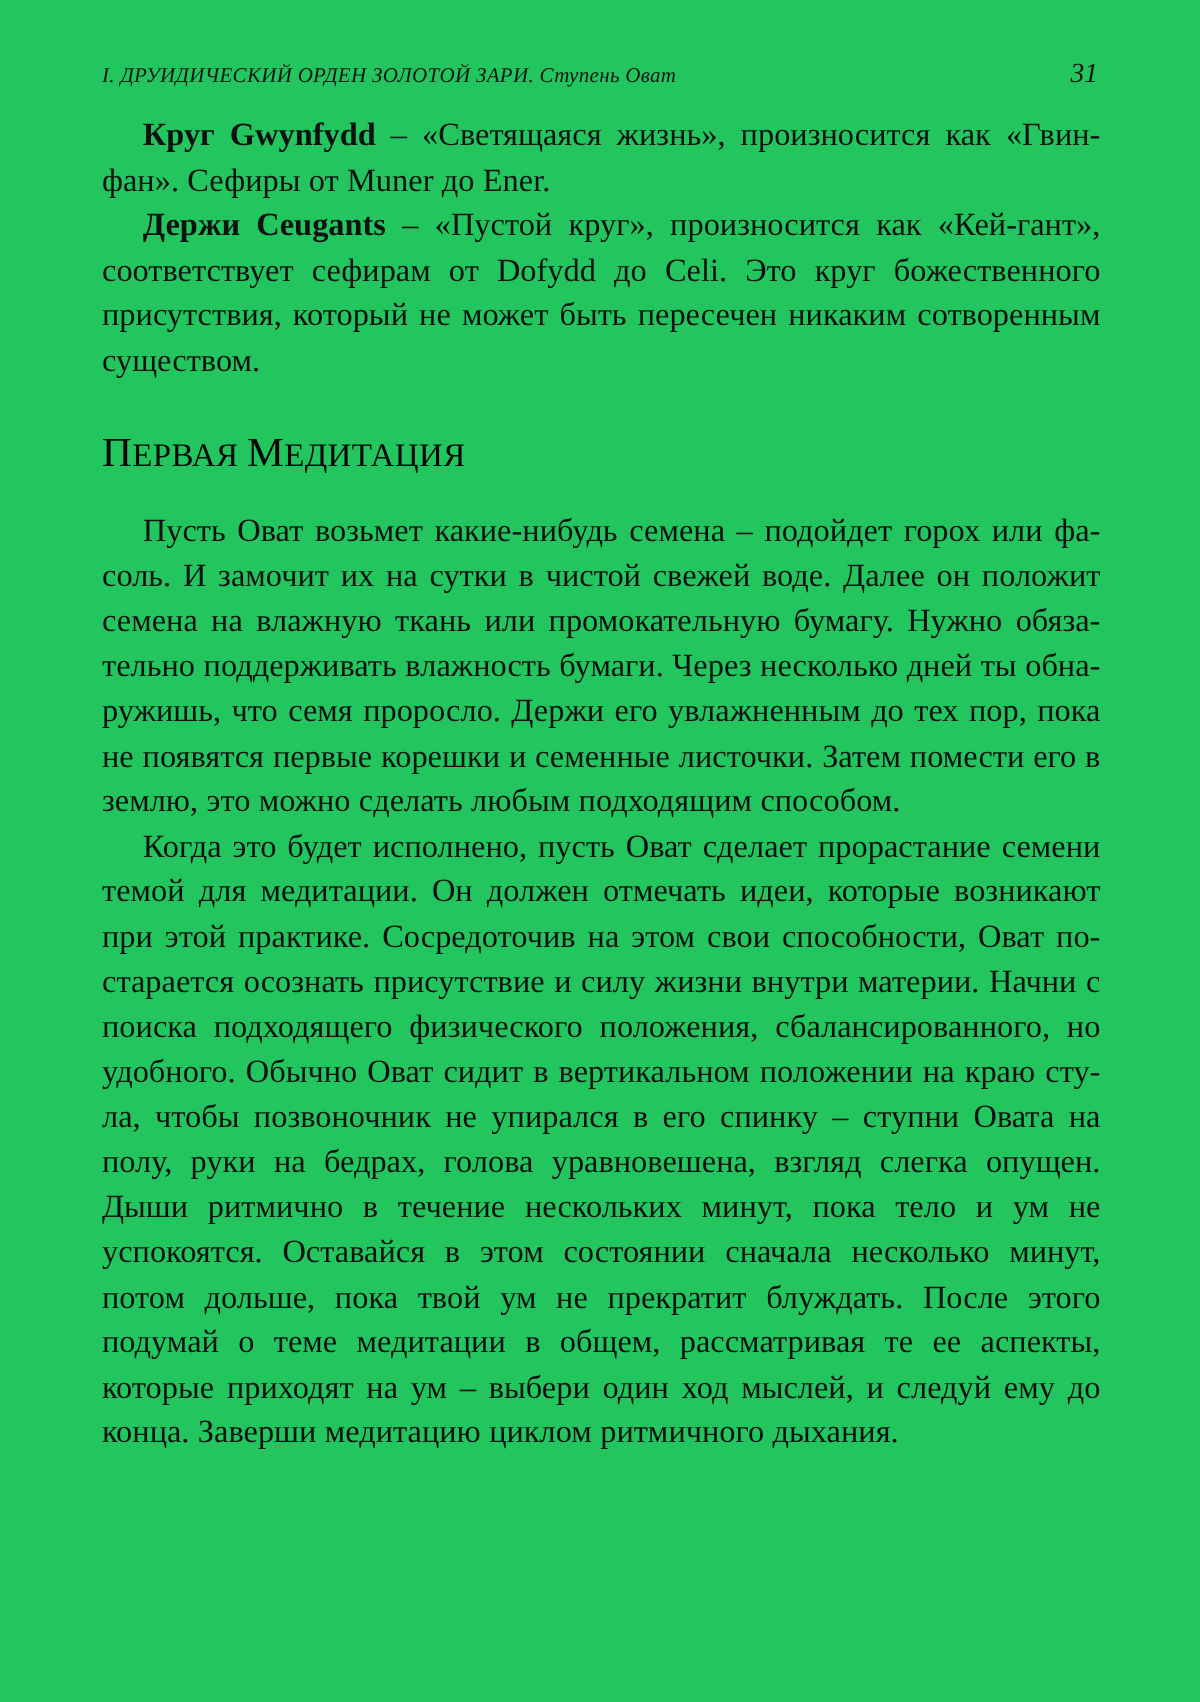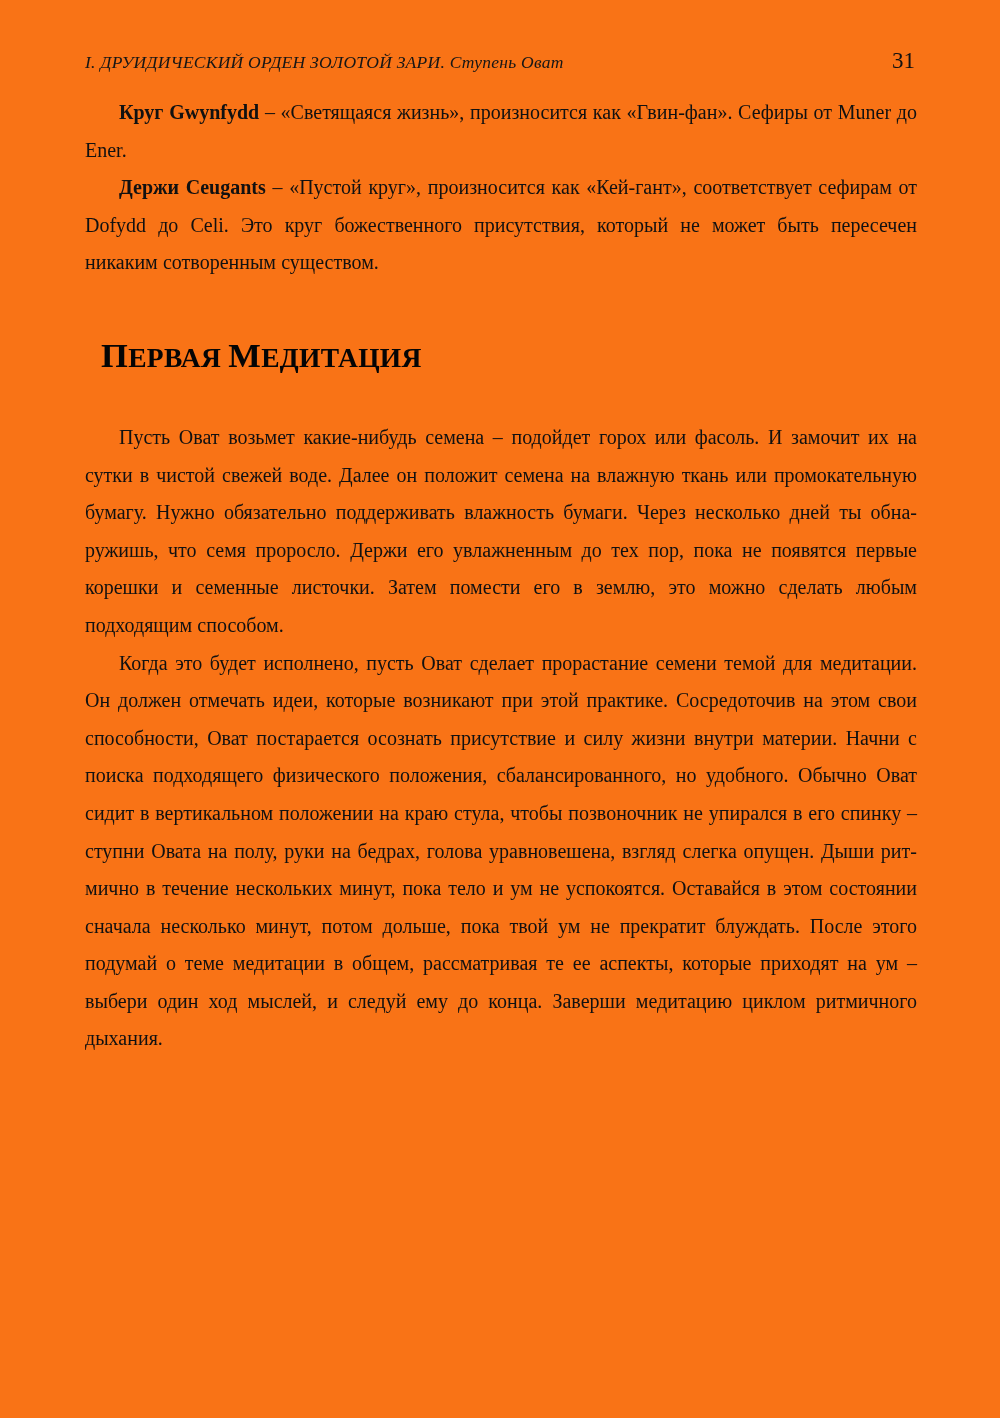--- a/index.html
+++ b/index.html
@@ -14,21 +14,21 @@
     position: relative;
     overflow: hidden;
     font-family: "Liberation Serif", "DejaVu Serif", serif;
     color: #111111;
     -webkit-font-smoothing: antialiased;
   }
 
   .page {
     position: absolute;
     inset: 0;
-    background: #f97316;
+    background: #22c55e;
   }
 
   
   .running-head {
     position: absolute;
     left: 85px;
     right: 83px;
     top: 48px;
     height: 34px;
     display: flex;
@@ -43,52 +43,53 @@
     white-space: nowrap;
   }
   .running-head-title .rh-caps {
     
     text-transform: none;
   }
   .running-head-title .rh-sub {
     font-style: italic;
   }
   .page-number {
+    font-style: italic;
     font-size: 23px;
     color: #111111;
     padding-right: 2px;
   }
 
   
   .text-block {
     position: absolute;
     left: 85px;
     top: 94px;
     width: 832px;
   }
 
   p.para {
     margin: 0;
-    font-size: 20px;
+    font-size: 27px;
     line-height: 37.6px;
     text-align: justify;
     text-justify: inter-word;
     text-indent: 34px;
     hyphens: manual;
     word-spacing: 0.2px;
   }
 
   p.para b, .lead {
     font-weight: bold;
   }
 
   
   .section-heading {
-    margin: 16px;
-    font-weight: bold;
+    margin: 0;
+    font-weight: normal;
     font-size: 30px;
     line-height: 34px;
     letter-spacing: 0.3px;
     color: #050505;
     white-space: nowrap;
   }
   .section-heading .cap {
     font-size: 34.5px;
   }
   .section-heading .sc {

